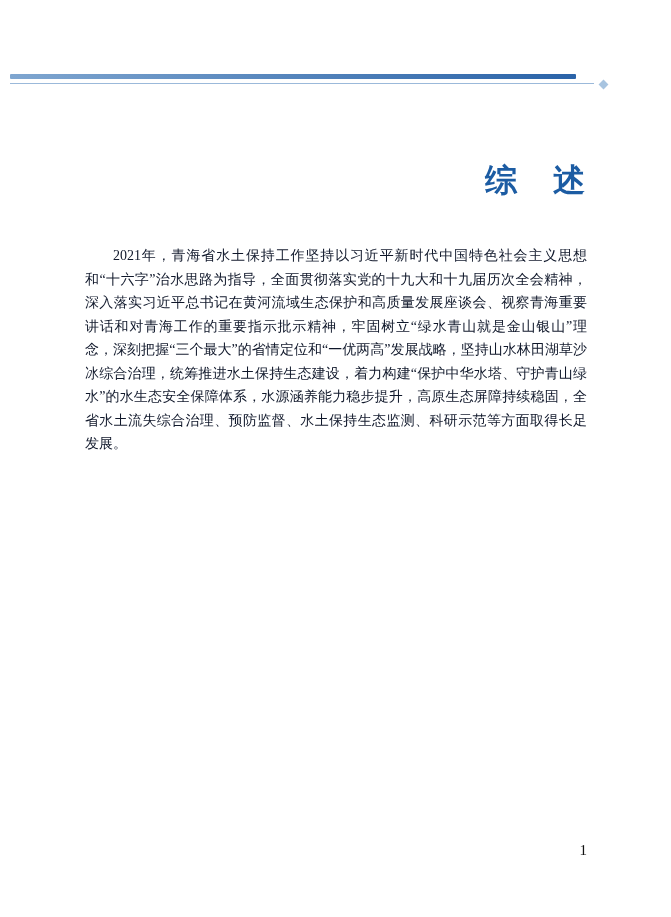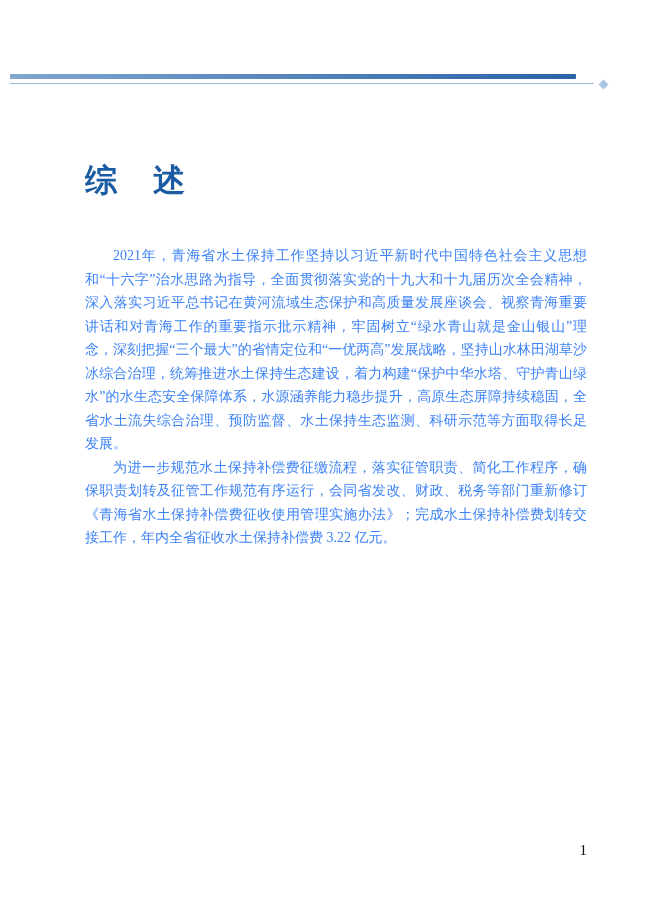--- a/index.html
+++ b/index.html
@@ -46,37 +46,37 @@
   }
   
   .content {
     position: absolute;
     top: 160px;
     left: 85px;
     width: 502px;
   }
   .doc-title {
     margin: 0 0 44px 0;
-    text-align: left;
+    text-align: right;
     font-family: "Liberation Sans", "DejaVu Sans", sans-serif;
     font-weight: bold;
     font-size: 32px;
     line-height: 40px;
     letter-spacing: 2px;
     color: var(--title, #1c5ca3);
   }
   .body-text p {
     margin: 0;
     padding: 0;
     font-size: 14px;
     line-height: 23.5px;
     text-align: justify;
     text-justify: inter-ideograph;
     text-indent: 2em;
-    color: #3b82f6;
+    color: #0f172a;
   }
   .page-number {
     position: absolute;
     top: 842px;
     left: 85px;
     width: 502px;
     text-align: right;
     font-size: 15px;
     color: #111111;
   }
@@ -88,19 +88,18 @@
 
   <div class="rule-thick"></div>
   <div class="rule-thin"></div>
   <div class="diamond"></div>
 
   <div class="content">
     <h1 class="doc-title">综　述</h1>
 
     <div class="body-text">
       <p>2021年，青海省水土保持工作坚持以习近平新时代中国特色社会主义思想和“十六字”治水思路为指导，全面贯彻落实党的十九大和十九届历次全会精神，深入落实习近平总书记在黄河流域生态保护和高质量发展座谈会、视察青海重要讲话和对青海工作的重要指示批示精神，牢固树立“绿水青山就是金山银山”理念，深刻把握“三个最大”的省情定位和“一优两高”发展战略，坚持山水林田湖草沙冰综合治理，统筹推进水土保持生态建设，着力构建“保护中华水塔、守护青山绿水”的水生态安全保障体系，水源涵养能力稳步提升，高原生态屏障持续稳固，全省水土流失综合治理、预防监督、水土保持生态监测、科研示范等方面取得长足发展。</p>
-      <p>为进一步规范水土保持补偿费征缴流程，落实征管职责、简化工作程序，确保职责划转及征管工作规范有序运行，会同省发改、财政、税务等部门重新修订《青海省水土保持补偿费征收使用管理实施办法》；完成水土保持补偿费划转交接工作，年内全省征收水土保持补偿费 3.22 亿元。</p>
     </div>
   </div>
 
   <div class="page-number">1</div>
 
 </div>
 
 </body></html>

